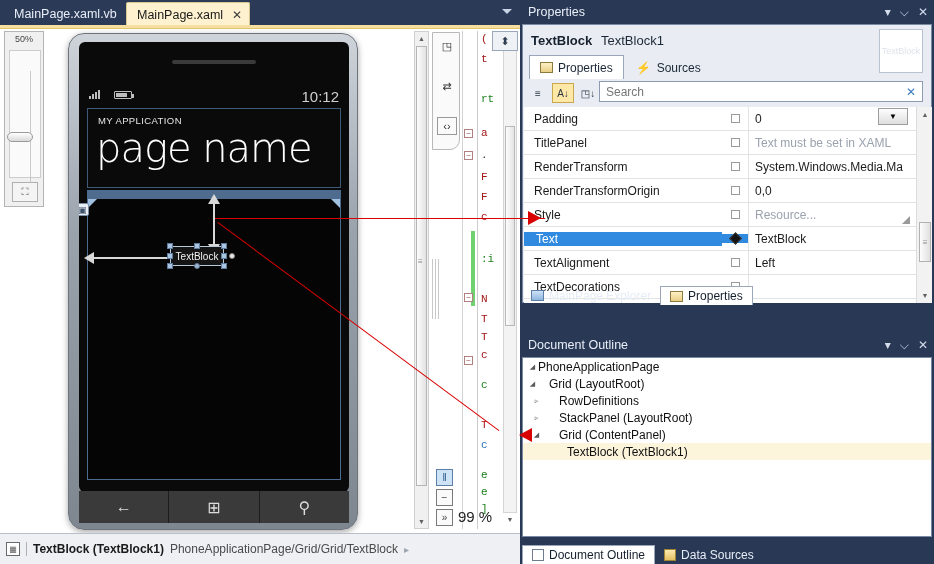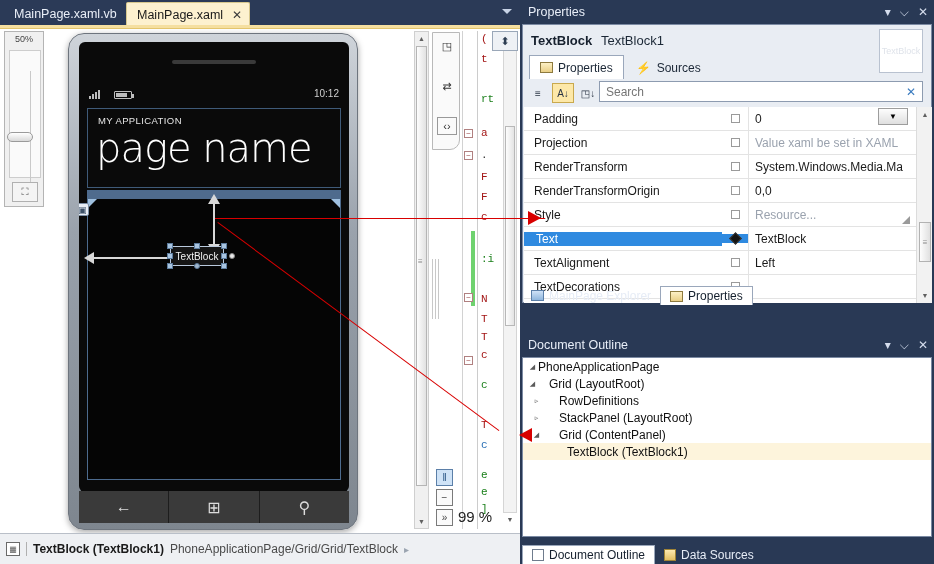--- a/index.html
+++ b/index.html
@@ -48,21 +48,21 @@
   .wm { position:absolute; color:#f0f0f0; font-size:26px; font-weight:bold; transform:rotate(-18deg); white-space:nowrap;}
 
   
   .phone { position:absolute; left:20px; top:4px; width:290px; height:497px;
      border-radius:16px; background:linear-gradient(#cfd4da,#9aa2ac 40%,#7e868f);
      border:1px solid #6e757e; box-shadow:0 2px 6px rgba(0,0,0,.35); }
   .phone-screen { position:absolute; left:10px; top:8px; width:270px; height:450px;
      background:#0a0a0a; border-radius:6px; overflow:hidden;}
   .speaker { position:absolute; left:50%; transform:translateX(-50%); top:18px; width:84px; height:4px;
      background:#3a3a3a; border-radius:2px;}
-  .statusbar { position:absolute; left:0; top:44px; width:100%; height:18px; color:#cfcfcf; font-size:10px;}
+  .statusbar { position:absolute; left:0; top:44px; width:100%; height:18px; color:#cfcfcf; font-size:15px;}
   .sb-signal{position:absolute;left:10px;top:4px;display:flex;align-items:flex-end;gap:1px;height:9px;}
   .sb-signal i{display:block;width:2px;background:#bdbdbd;}
   .sb-batt{position:absolute;left:35px;top:5px;width:18px;height:8px;border:1px solid #bdbdbd;border-radius:1px;}
   .sb-batt::after{content:"";position:absolute;right:-3px;top:2px;width:2px;height:4px;background:#bdbdbd;}
   .sb-batt i{position:absolute;left:1px;top:1px;width:11px;height:4px;background:#bdbdbd;}
   .sb-time{position:absolute;right:10px;top:2px;}
 
   .titlepanel { position:absolute; left:8px; top:66px; width:254px; height:80px;
      border:1px solid #3f5a78; }
   .app-name { position:absolute; left:10px; top:6px; color:#e6e6e6; font-size:9.5px; letter-spacing:.4px;}
@@ -439,25 +439,25 @@
         <div class="grid-wrap">
           <div class="prow">
             <div class="pn">Padding</div>
             <div class="pm">
                 <span class="sq"></span>
               </div>
             <div class="pv">0</div>
             <div class="dropcaret">▼</div>
           </div>
           <div class="prow">
-            <div class="pn">Projection</div>
-            <div class="pm">
-                <span class="sq"></span>
-              </div>
-            <div class="pv muted">Value xaml be set in XAML</div>
+            <div class="pn">TitlePanel</div>
+            <div class="pm">
+                <span class="sq"></span>
+              </div>
+            <div class="pv muted">Text must be set in XAML</div>
           </div>
           <div class="prow">
             <div class="pn">RenderTransform</div>
             <div class="pm">
                 <span class="sq"></span>
               </div>
             <div class="pv">System.Windows.Media.Ma</div>
           </div>
           <div class="prow">
             <div class="pn">RenderTransformOrigin</div>

